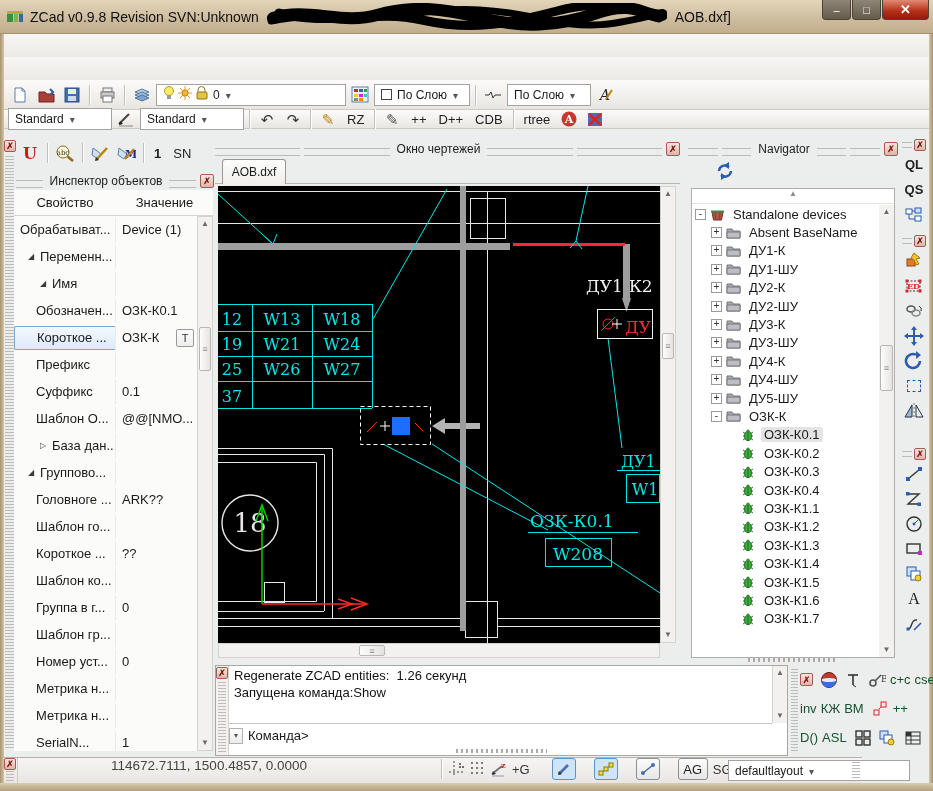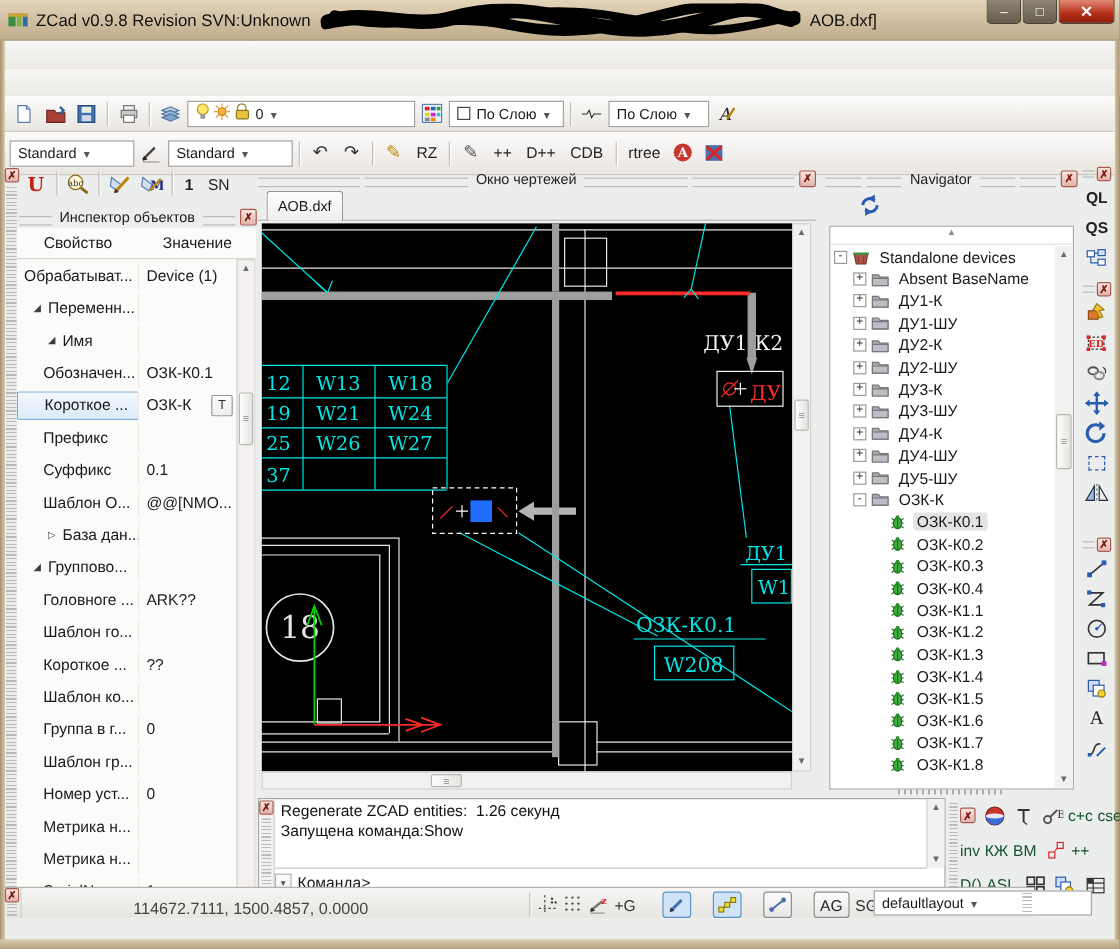--- a/index.html
+++ b/index.html
@@ -15,21 +15,21 @@
 .wbtn.min,.wbtn.max{width:29px}
 .wbtn.close{width:47px;background:linear-gradient(#e08a73,#b52d17 60%,#8f1d0b);font-size:13px;font-weight:bold}
 .menubar{left:0;width:933px;height:23px;background:linear-gradient(#f7f6f4,#eceae6);display:flex;align-items:center;padding-left:6px}
 .menu-item{padding:2px 10px;font-size:13px;color:#111;white-space:nowrap}
 .client{left:4px;top:80px;width:925px;height:703px;background:#eceded}
 .frame-l{left:0;top:34px;width:4px;height:749px;background:linear-gradient(90deg,#a6926f,#d6c7a8)}
 .frame-r{left:929px;top:34px;width:4px;height:749px;background:linear-gradient(90deg,#d6c7a8,#a6926f)}
 .frame-b{left:0;top:783px;width:933px;height:8px;background:linear-gradient(#d9cbae,#b3a07e)}
 
 .tbrow{left:4px;width:925px;background:linear-gradient(#fcfbfa,#e9e6e1);border-bottom:1px solid #ccc9c3;display:flex;align-items:center;padding:0 4px;gap:2px}
-.tb1{top:80px;height:30px}.tb2{top:110px;height:36px}
+.tb1{top:80px;height:30px}.tb2{top:110px;height:19px}
 .tbtn{width:24px;height:24px;display:flex;align-items:center;justify-content:center;flex:0 0 auto}
 .sep{width:1px;height:20px;background:#c2bfb9;box-shadow:1px 0 0 #fff;margin:0 3px;flex:0 0 auto}
 .combo{display:flex;align-items:center;border:1px solid #a3a3a3;background:#fff;height:22px;padding:0 3px 0 6px;font-size:12px;flex:0 0 auto;position:relative}
 .combo .cval{white-space:nowrap;overflow:hidden}
 .darr:after{content:"\25BE";color:#555;font-size:10px;margin-left:auto;padding-left:6px}
 .glyph{font-size:15px;line-height:1}
 .u-magnet{color:#c22014;font-weight:bold;font-size:16px;font-family:"DejaVu Serif",serif}
 .lblbtn{padding:0 5px;font-size:13px;color:#222;white-space:nowrap;flex:0 0 auto}
 
 .dockhdr{display:flex;align-items:flex-end;gap:4px;height:18px}
@@ -87,21 +87,21 @@
 .sgrip{width:24px;display:flex;align-items:center;gap:2px;height:14px}
 .sgrip .gl{flex:1;height:6px;border-top:1px solid #9a9a9a;border-bottom:1px solid #9a9a9a;opacity:.6}
 
 .cmdwin{left:215px;top:665px;width:573px;height:91px;border:1px solid #a9a7a3;background:#fff}
 .cmdline{font-size:13px;color:#111;padding:2px 4px 0 4px;white-space:pre}
 .cmdprompt{position:absolute;left:13px;right:15px;top:57px;height:24px;border-top:1px solid #c8c6c2;display:flex;align-items:center;font-size:13px}
 .cmdtb{left:790px;top:665px;width:139px;height:92px}
 .cmdtb .row{display:flex;align-items:center;height:29px;gap:4px;padding-left:10px}
 .cmdtb .txt{font-size:13px;color:#14532d;white-space:nowrap}
 
-.statusbar{left:4px;top:739px;width:858px;height:26px;background:linear-gradient(#f6f5f3,#e8e6e2);border-top:1px solid #b5b2ad;display:flex;align-items:flex-end}
+.statusbar{left:4px;top:757px;width:858px;height:26px;background:linear-gradient(#f6f5f3,#e8e6e2);border-top:1px solid #b5b2ad;display:flex;align-items:flex-start}
 .coords{position:absolute;left:60px;width:290px;text-align:center;font-size:13.5px;color:#444}
 .sb-btn{width:24px;height:22px;border:1px solid #8e8e8e;border-radius:3px;background:linear-gradient(#fdfdfd,#e6e6e6);display:flex;align-items:center;justify-content:center;margin-left:18px;font-size:12px;color:#222}
 .sb-btn.on{background:#cfe4f7;border-color:#5e93c6}
 .icon16{width:18px;height:18px;display:flex;align-items:center;justify-content:center;margin-left:3px}
 svg text{font-family:"DejaVu Serif",serif}
 </style>
 </head>
 <body>
 
 <div class="abs titlebar">
@@ -1023,40 +1023,20 @@
                 <line x1="12" y1="4" x2="9" y2="6"></line>
                 <line x1="12" y1="8" x2="9" y2="8"></line>
                 <line x1="12" y1="12" x2="9" y2="10"></line>
               </g>
               <ellipse cx="7" cy="8" rx="3.4" ry="4.6" fill="#3fae3f" stroke="#1f6f1f"></ellipse>
               <circle cx="7" cy="3" r="1.6" fill="#2f8f2f"></circle>
               <line x1="7" y1="4" x2="7" y2="12" stroke="#1f6f1f"></line>
             </svg></span>
         <span class="tlabel">ОЗК-К1.7</span>
       </div>
-        <div class="tree-row device">
-        <span class="texp">
-            <i></i>
-          </span>
-
-        <span class="ticon bug"><svg width="14" height="14">
-              <g stroke="#2f6f2f">
-                <line x1="2" y1="4" x2="5" y2="6"></line>
-                <line x1="2" y1="8" x2="5" y2="8"></line>
-                <line x1="2" y1="12" x2="5" y2="10"></line>
-                <line x1="12" y1="4" x2="9" y2="6"></line>
-                <line x1="12" y1="8" x2="9" y2="8"></line>
-                <line x1="12" y1="12" x2="9" y2="10"></line>
-              </g>
-              <ellipse cx="7" cy="8" rx="3.4" ry="4.6" fill="#3fae3f" stroke="#1f6f1f"></ellipse>
-              <circle cx="7" cy="3" r="1.6" fill="#2f8f2f"></circle>
-              <line x1="7" y1="4" x2="7" y2="12" stroke="#1f6f1f"></line>
-            </svg></span>
-        <span class="tlabel">ОЗК-К1.8</span>
-      </div>
       </div>
     <div class="sb" style="right:0;top:16px;bottom:0;width:15px;border:none">
       <div class="ar" style="top:0">▲</div>
       <div class="thumb" style="top:140px;height:46px"></div>
       <div class="ar" style="bottom:0">▼</div>
     </div>
   </div>
   <div class="dotgrip" style="position:absolute;left:60px;right:60px;bottom:0"></div>
 </div>
 

